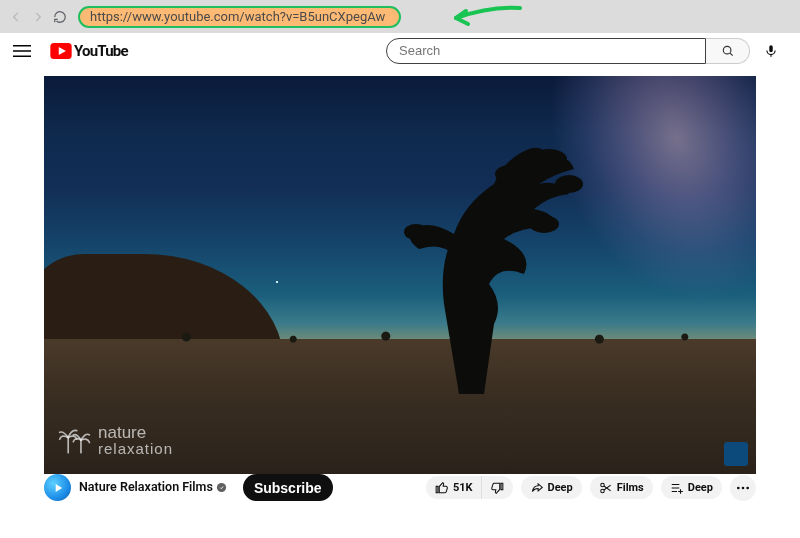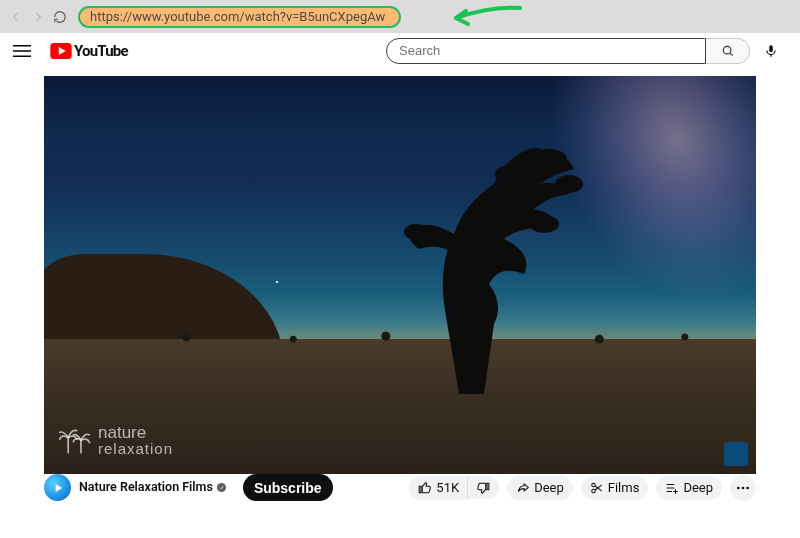--- a/index.html
+++ b/index.html
@@ -251,22 +251,22 @@
     font-size:14px; font-weight:600;
     padding:5.5px 11px;
     cursor:pointer;
   }
   .spacer{flex:1;}
   .chip {
     display:flex; align-items:center; gap:4px;
     background:#f2f2f2;
     border-radius:14px;
     padding:4.5px 9px;
-    font-size:13px;
-    font-weight:400;
+    font-size:11px;
+    font-weight:700;
     color:#0f0f0f;
     cursor:pointer;
     white-space:nowrap;
   }
   .chip.seg-left{border-radius:14px 0 0 14px; padding-right:8px;}
   .chip.seg-right{border-radius:0 14px 14px 0; padding-left:8px; border-left:1px solid #ddd;}
   .chip svg{width:14px;height:14px;}
   .more-btn{
     width:26px;height:26px;border-radius:50%;
     background:#f2f2f2;

